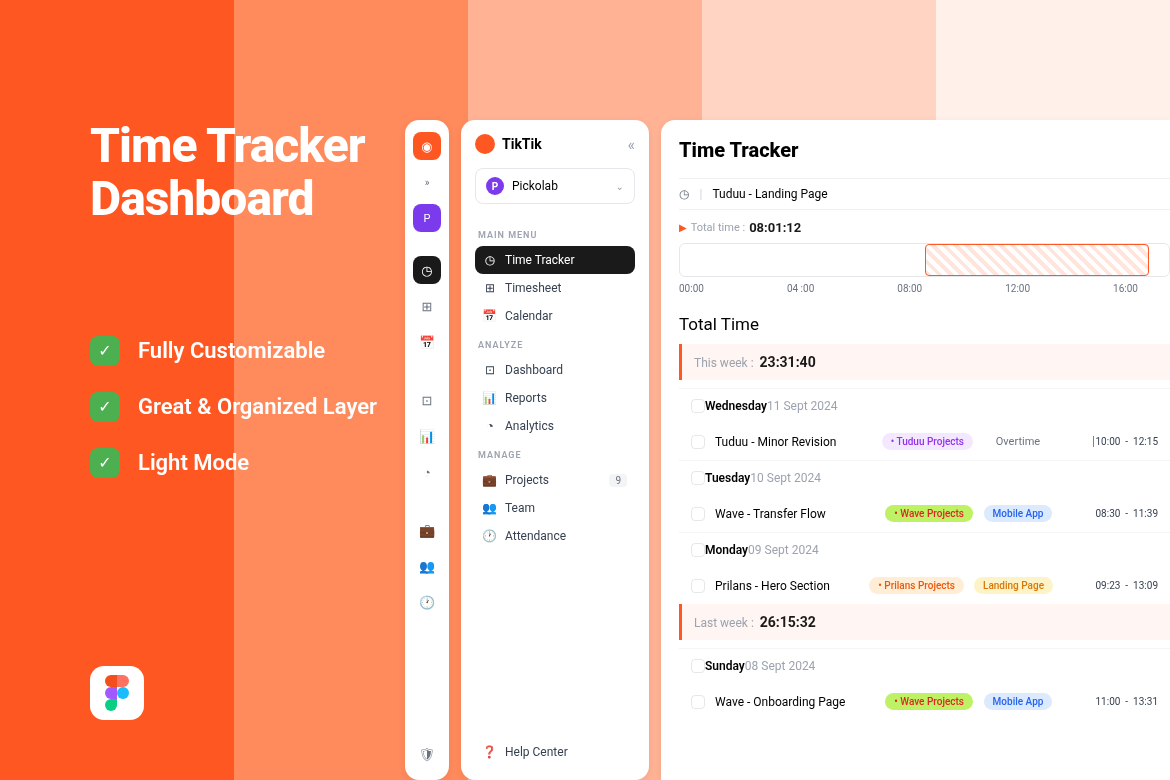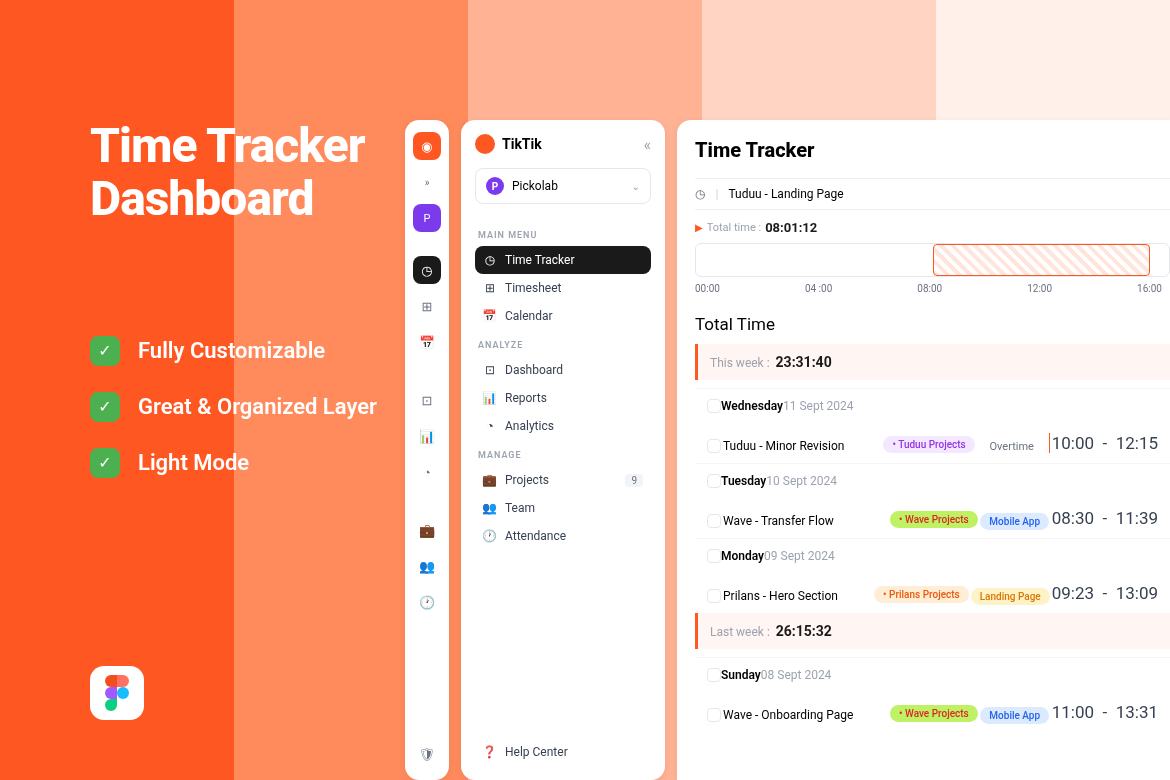--- a/index.html
+++ b/index.html
@@ -18,21 +18,21 @@
 .check{width:30px;height:30px;background:#4caf50;border-radius:8px;display:flex;align-items:center;justify-content:center;color:#fff;font-size:16px}
 .feat span{font-size:22px;font-weight:600}
 .figma{position:absolute;left:90px;bottom:60px;width:54px;height:54px;background:#fff;border-radius:14px;display:flex;align-items:center;justify-content:center}
 .app{position:absolute;left:405px;top:120px;right:0;bottom:0;display:flex;gap:12px}
 .rail{width:44px;background:#fff;border-radius:14px;display:flex;flex-direction:column;align-items:center;padding:12px 0;gap:8px;box-shadow:0 2px 8px rgba(0,0,0,0.06)}
 .rail-ico{width:28px;height:28px;border-radius:8px;display:flex;align-items:center;justify-content:center;font-size:13px;color:#6b7280;cursor:pointer}
 .rail-ico.active{background:#1a1a1a;color:#fff}
 .rail-ico.brand{background:#ff5722;color:#fff}
 .rail-ico.purple{background:#7c3aed;color:#fff;font-size:11px}
 .rail-sep{flex:1}
-.sidebar{width:204px;background:#fff;border-radius:14px;padding:14px;box-shadow:0 2px 8px rgba(0,0,0,0.06);display:flex;flex-direction:column}
+.sidebar{width:188px;background:#fff;border-radius:14px;padding:14px;box-shadow:0 2px 8px rgba(0,0,0,0.06);display:flex;flex-direction:column}
 .sb-head{display:flex;align-items:center;justify-content:space-between;margin-bottom:14px}
 .sb-logo{display:flex;align-items:center;gap:7px;font-weight:700;font-size:14px}
 .logo-dot{width:20px;height:20px;border-radius:50%;background:#ff5722}
 .workspace{border:1px solid #e5e7eb;border-radius:8px;padding:8px 10px;display:flex;align-items:center;gap:8px;margin-bottom:16px;font-size:12px;cursor:pointer}
 .ws-ico{width:18px;height:18px;border-radius:50%;background:#7c3aed;color:#fff;display:flex;align-items:center;justify-content:center;font-size:10px;font-weight:700}
 .ws-chev{margin-left:auto;color:#9ca3af;font-size:10px}
 .sb-section{font-size:9px;color:#9ca3af;letter-spacing:1px;font-weight:600;margin:10px 3px 6px;text-transform:uppercase}
 .sb-item{display:flex;align-items:center;gap:8px;padding:7px 8px;border-radius:8px;font-size:12px;color:#374151;cursor:pointer}
 .sb-item.active{background:#1a1a1a;color:#fff}
 .sb-item .badge{margin-left:auto;background:#f3f4f6;padding:1px 6px;border-radius:4px;font-size:10px;color:#6b7280}
@@ -41,40 +41,40 @@
 .main{flex:1;background:#fff;border-radius:14px 0 0 0;box-shadow:0 2px 8px rgba(0,0,0,0.06);padding:18px 0 0 18px;overflow:hidden}
 .main h2{font-size:20px;font-weight:800;margin-bottom:16px}
 .task-bar{display:flex;align-items:center;gap:10px;padding:8px 0;border-top:1px solid #f0f0f0;border-bottom:1px solid #f0f0f0;font-size:12px}
 .clock-ico{font-size:12px;color:#6b7280}
 .timeline{margin-top:10px}
 .tl-head{font-size:11px;color:#9ca3af;display:flex;align-items:center;gap:4px}
 .tl-head b{color:#1a1a1a;font-size:13px}
 .play{color:#ff5722;font-size:10px}
 .tl-track{height:34px;border:1px solid #e5e7eb;border-radius:6px;margin-top:8px;position:relative}
 .tl-block{position:absolute;top:0;bottom:0;left:50%;right:4%;border:1.5px solid #ff5722;border-radius:4px;background:repeating-linear-gradient(45deg,#ffe5dc,#ffe5dc 4px,#fff 4px,#fff 8px)}
-.tl-ticks{display:flex;justify-content:space-between;font-size:10px;color:#6b7280;margin-top:6px;padding-right:8px}
+.tl-ticks{display:flex;justify-content:space-between;font-size:10px;color:#6b7280;margin-top:6px;padding-right:32px}
 .section-h{font-size:17px;font-weight:400;margin:20px 0 10px}
 .week-banner{border-left:3px solid #ff5722;background:#fff5f2;padding:10px 12px;font-size:12px;color:#9ca3af;margin-bottom:8px}
 .week-banner b{color:#1a1a1a;font-size:14px;margin-left:6px}
 .day-row{display:flex;align-items:center;padding:10px 12px;font-size:12px;border-top:1px solid #f5f5f5}
 .chk{width:14px;height:14px;border:1.5px solid #e5e7eb;border-radius:4px}
 .day-name{font-weight:600}
 .day-date{color:#9ca3af}
-.entry{display:flex;align-items:flex-end;gap:2px;padding:10px 12px;font-size:12px}
+.entry{display:flex;align-items:center;gap:10px;padding:10px 12px;font-size:12px}
 .entry-name{flex:1}
 .pill{padding:3px 9px;border-radius:12px;font-size:10px;font-weight:500}
 .p-purple{background:#f3e8ff;color:#9333ea}
 .p-green{background:#dcfce7;color:#16a34a}
 .p-red{background:#bef264;color:#dc2626}
 .p-orange{background:#ffedd5;color:#ea580c}
 .p-blue{background:#dbeafe;color:#2563eb}
 .p-yellow{background:#fef3c7;color:#d97706}
 .ovt{font-size:11px;color:#6b7280;min-width:70px;text-align:center}
 .tag-ico{background:#ffedd5;color:#ea580c;padding:3px 8px;border-radius:10px;font-size:10px}
-.time-range{font-size:17px;color:#374151;min-width:95px;text-align:right}
+.time-range{font-size:10px;color:#374151;min-width:95px;text-align:right}
 .time-range .cursor{border-left:1.5px solid #ff5722;padding-left:2px}
 </style>
 </head>
 <body>
 
 <div class="bg-stripes">
   <div class="stripe s1"></div>
     <div class="stripe s2"></div>
     <div class="stripe s3"></div>
     <div class="stripe s4"></div>

